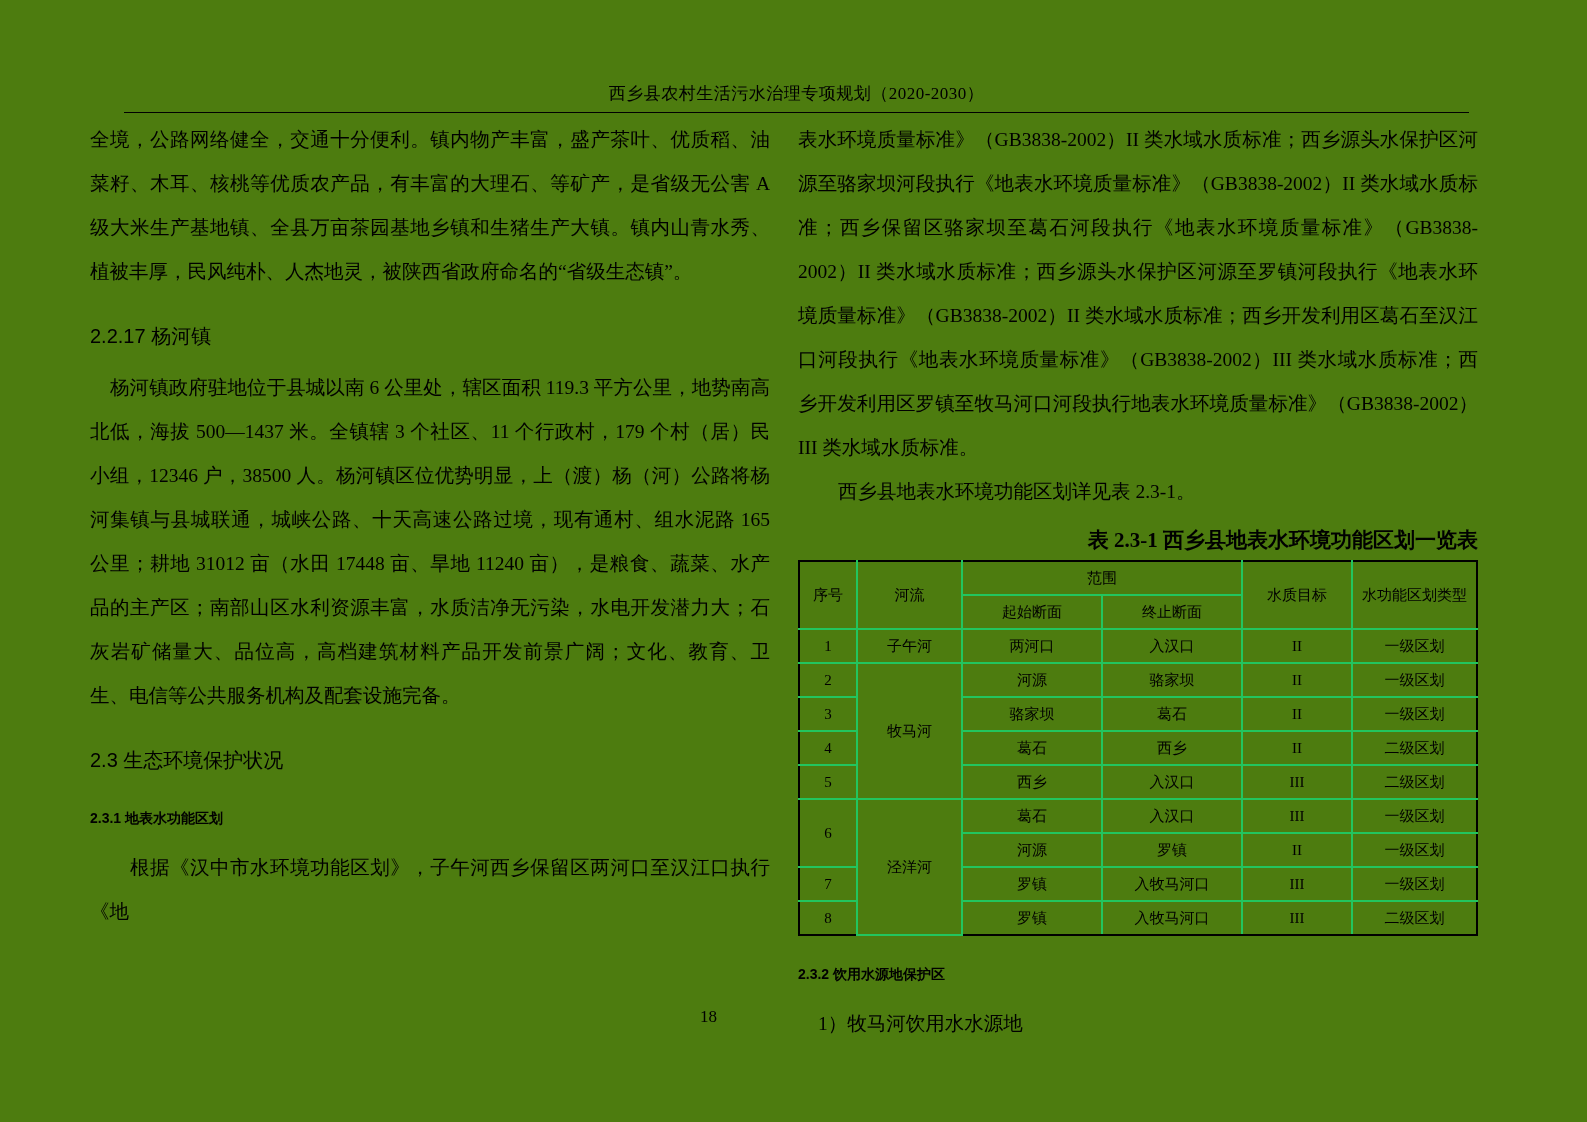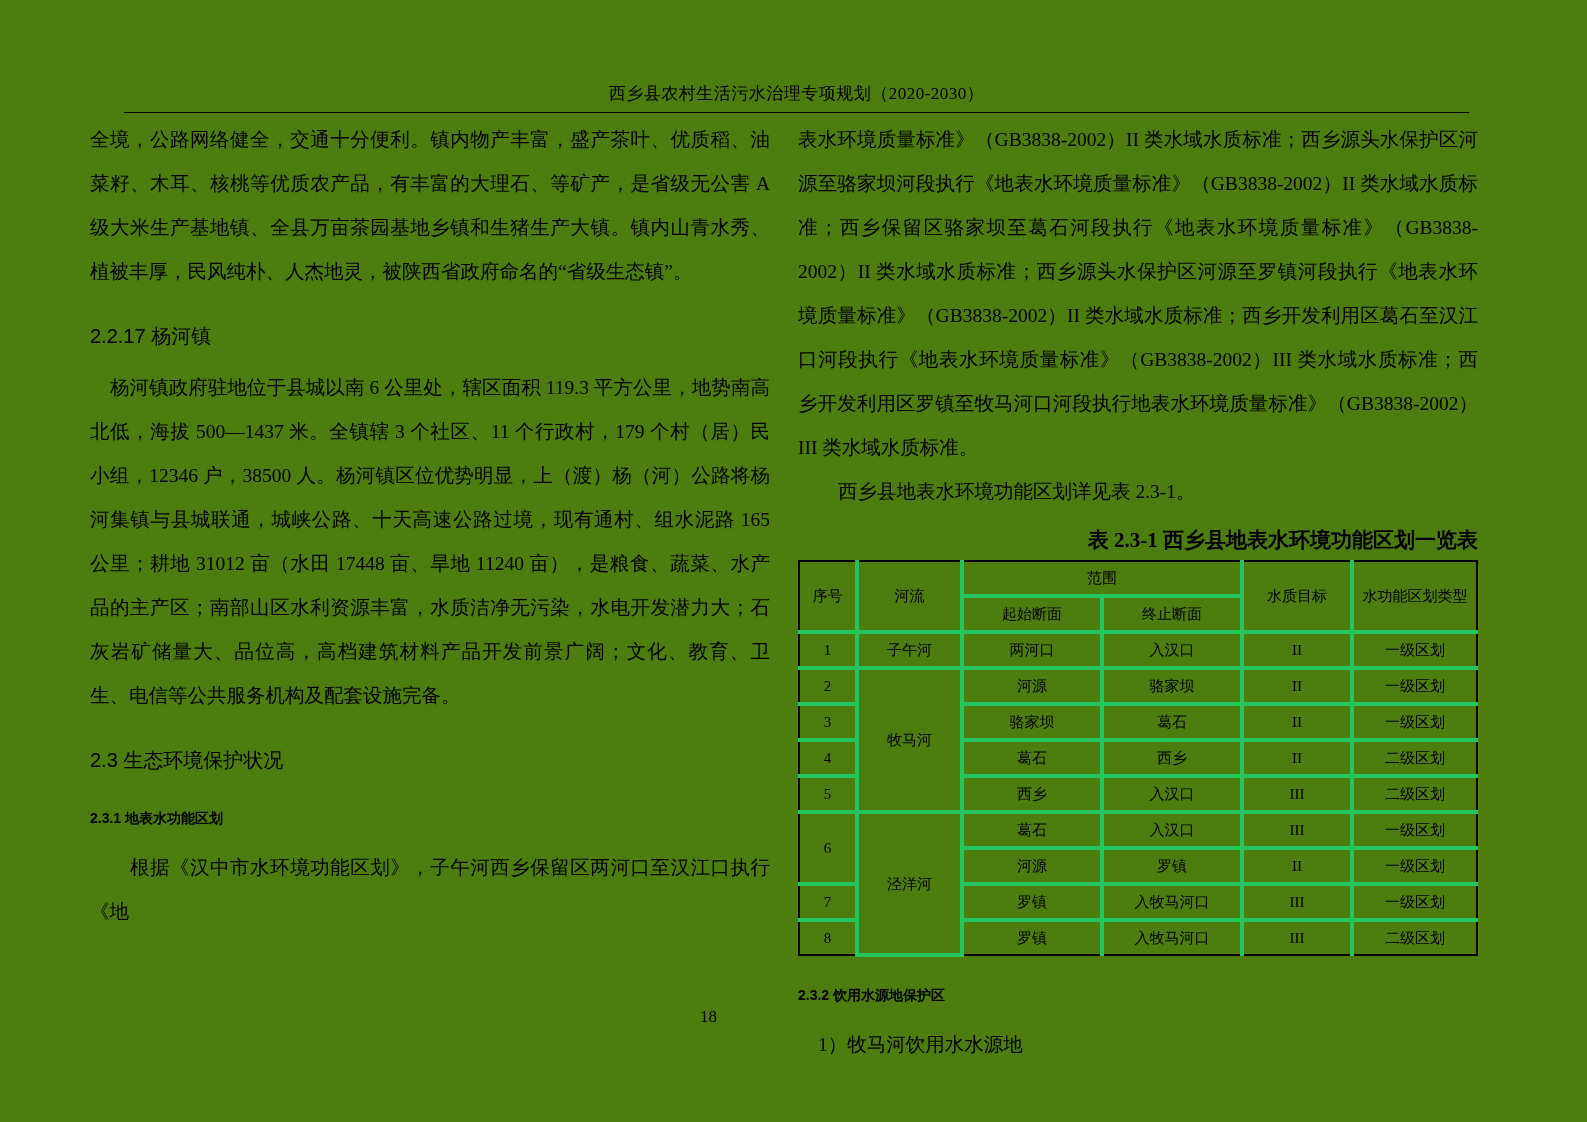--- a/index.html
+++ b/index.html
@@ -78,21 +78,21 @@
     margin: 12px 0 6px 0;
     font-family: "Liberation Serif", "DejaVu Serif", serif;
   }
   table.fn-table {
     border-collapse: collapse;
     width: 100%;
     font-size: 15px;
     table-layout: fixed;
   }
   table.fn-table td, table.fn-table th {
-    border: 4px solid #22c55e;
+    border: 2px solid #22c55e;
     text-align: center;
     padding: 5px 2px;
     font-weight: normal;
     line-height: 22px;
   }
   table.fn-table .outer-top td,
   table.fn-table .outer-top th { border-top: 2px solid #000; }
   table.fn-table tr td:first-child,
   table.fn-table tr th:first-child { border-left: 2px solid #000; }
   table.fn-table tr td:last-child,

